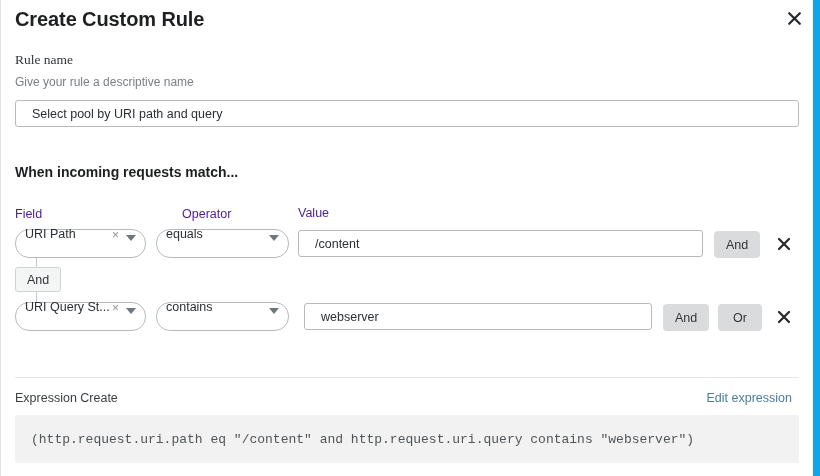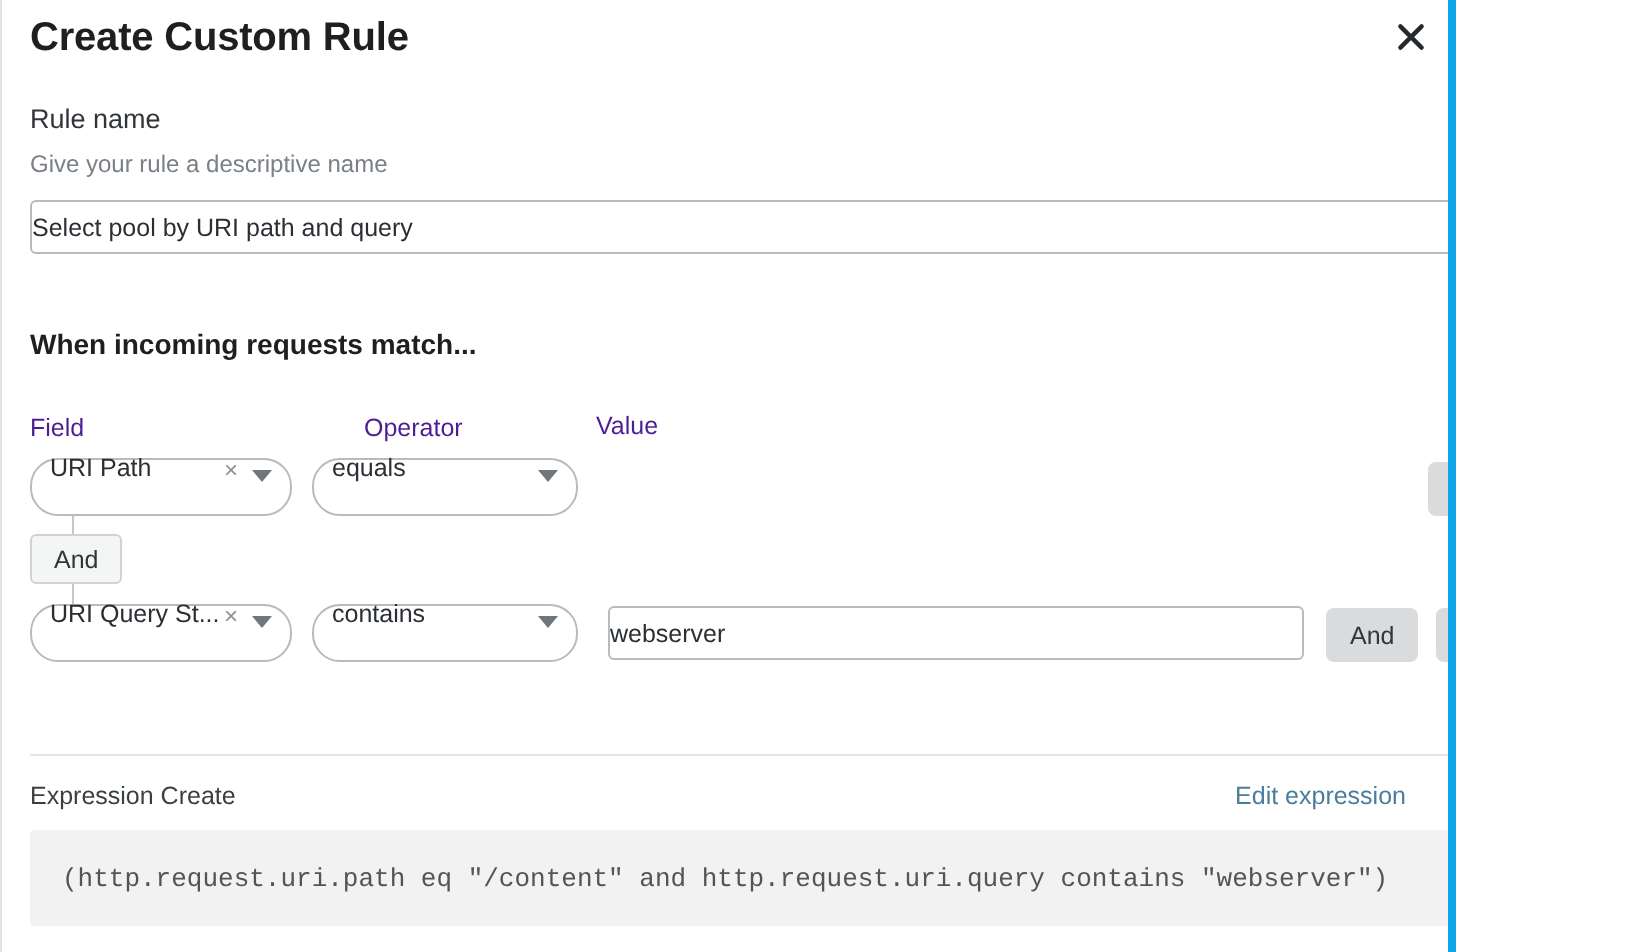--- a/index.html
+++ b/index.html
@@ -5,24 +5,24 @@
   * { box-sizing: border-box; }
   html, body {
     margin: 0; padding: 0;
     width: 820px; height: 476px;
     background: #ffffff;
     font-family: "Liberation Sans", sans-serif;
     -webkit-font-smoothing: antialiased;
   }
   .dialog {
     position: relative;
-    width: 728px; height: 476px;
+    width: 820px; height: 476px;
     background: #ffffff;
     border-left: 1px solid #e2e2e2;
-    border-right: 4px solid #0ea5e9;
+    border-right: 7px solid #0ea5e9;
     overflow: hidden;
   }
   .close-btn {
     position: absolute;
     top: 6px; right: 7px;
     width: 24px; height: 24px;
     display: flex; align-items: center; justify-content: center;
     cursor: pointer;
     color: #26292b;
   }
@@ -34,20 +34,21 @@
     font-size: 20px;
     font-weight: bold;
     color: #1d1f20;
     letter-spacing: -0.1px;
   }
 
   .label-strong {
     position: absolute;
     font-size: 13.5px;
     color: #313538;
+    font-family: Liberation Serif, serif;
   }
   .label-sub {
     position: absolute;
     font-size: 12px;
     color: #7a8085;
   }
   .section-head {
     position: absolute;
     font-size: 14px;
     font-weight: bold;
@@ -56,21 +57,21 @@
 
   .text-input {
     position: absolute;
     height: 27px;
     border: 1px solid #b6bbbf;
     border-radius: 3px;
     background: #fff;
     font-family: "Liberation Sans", sans-serif;
     font-size: 12.5px;
     color: #2b2f33;
-    padding: 0 0;
+    padding: 0 16px;
     line-height: 25px;
     outline: none;
   }
   .text-input::placeholder { color: #9aa0a5; }
 
   .col-label {
     position: absolute;
     font-size: 12.5px;
     color: #4c1d95;
   }
@@ -212,20 +213,21 @@
     <span class="sel-text">URI Path</span>
     <span class="clear-x">×</span>
     <span class="caret"></span>
   </div>
 
   <div class="select" style="left:155px; top:229px; width:133px;">
     <span class="sel-text">equals</span>
     <span class="caret"></span>
   </div>
 
+  <input class="text-input" style="left: 297px; top: 230px; width: 405px;" value="/content">
 
   <button class="logic-btn" style="left:713px; top:231px;">And</button>
 
   <div class="del-btn" style="left:774px; top:235px;">
     <svg width="14" height="14" viewBox="0 0 14 14" aria-hidden="true">
       <path d="M2 2 L12 12 M12 2 L2 12" stroke="currentColor" stroke-width="2.2" stroke-linecap="round"></path>
     </svg>
   </div>
 
   <div class="connector" style="left:35px; top:258px; height:11px;"></div>

